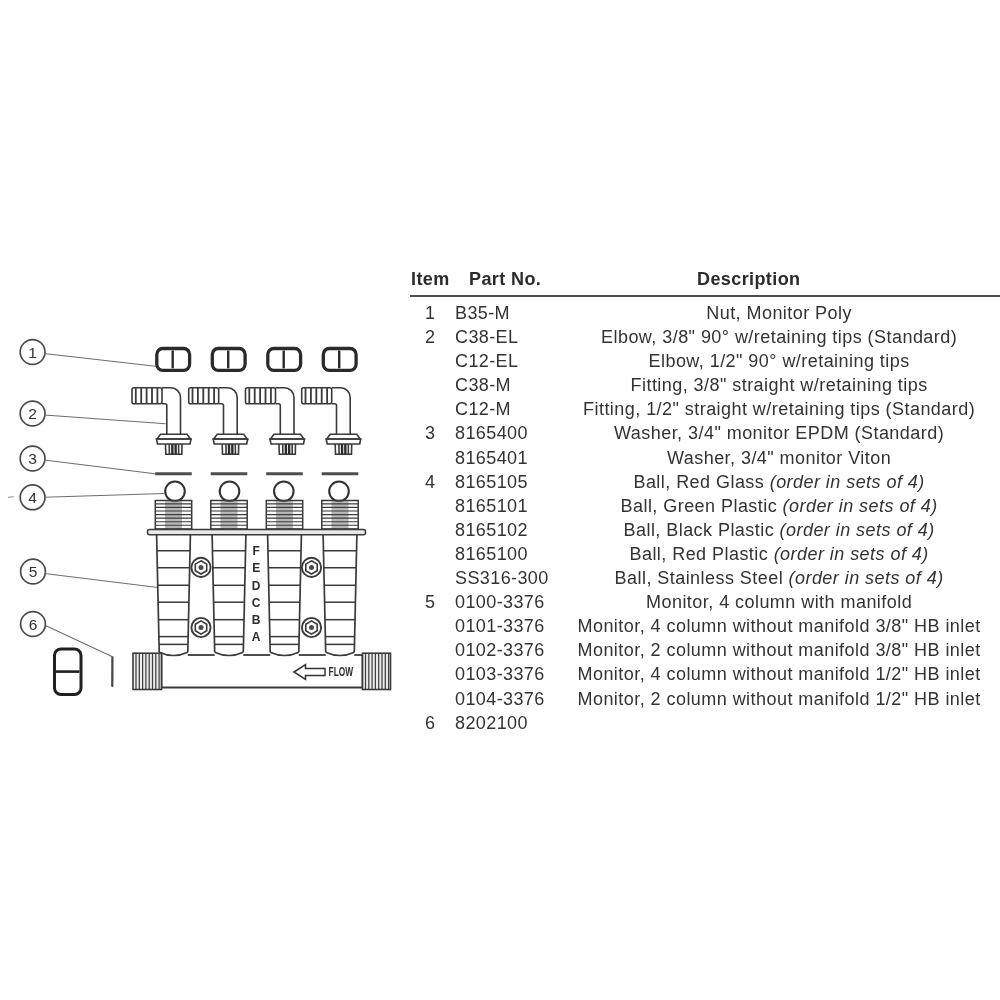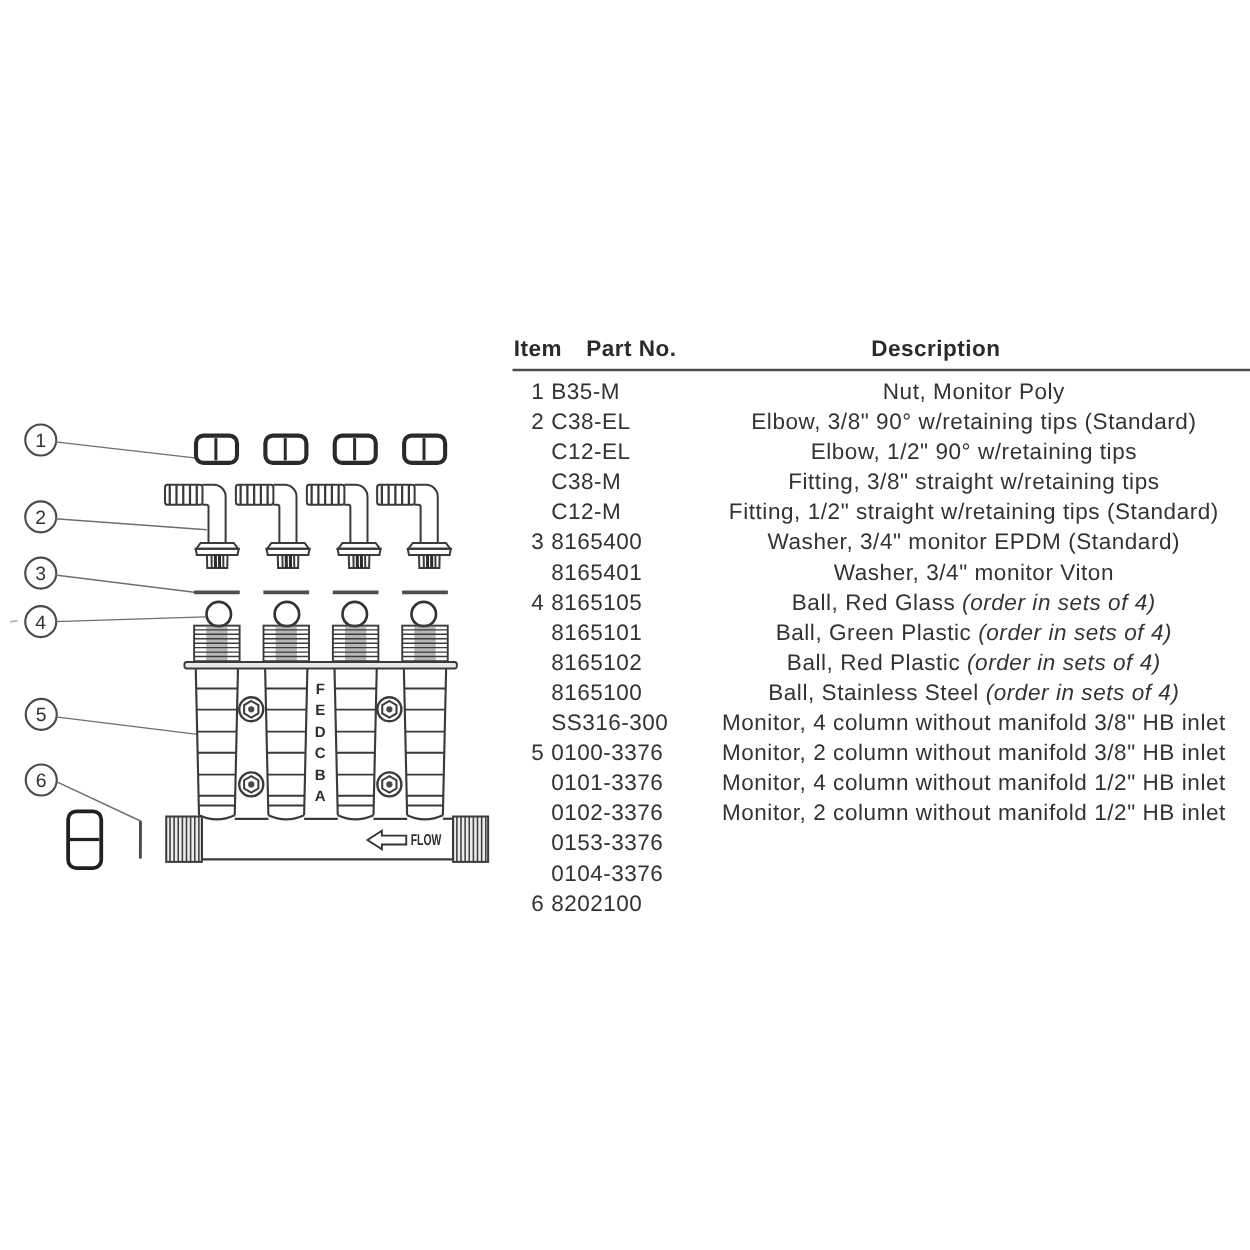--- a/index.html
+++ b/index.html
@@ -3,21 +3,21 @@
 <meta charset="utf-8">
 <style>
 html,body{margin:0;padding:0;background:#fff;}
 #page{position:relative;width:1000px;height:1000px;background:#fff;overflow:hidden;
   font-family:"Liberation Sans",sans-serif;filter:blur(0.5px);}
 svg{position:absolute;left:0;top:0;}
 .col{position:absolute;font-size:18px;line-height:24.1px;color:#333;white-space:nowrap;}
 .hdr{position:absolute;font-size:18px;font-weight:bold;color:#2b2b2b;white-space:nowrap;letter-spacing:0.4px;}
 .rule{position:absolute;left:410px;top:294.5px;width:590px;height:2.6px;background:#4e4e4e;}
 #itemcol{left:410px;top:301px;width:40px;text-align:center;}
-#partcol{left:441px;top:301px;letter-spacing:0.4px;}
+#partcol{left:455px;top:301px;letter-spacing:0.4px;}
 #desccol{left:577.5px;top:301px;letter-spacing:0.45px;text-align:center;}
 .col div{height:24.1px;}
 i{}
 </style>
 </head>
 <body>
 <div id="page">
 
 <div class="hdr" style="left:411px;top:269px;">Item</div>
 <div class="hdr" style="left:469px;top:269px;">Part No.</div>
@@ -54,37 +54,39 @@
 <div>8165400</div>
       <div>8165401</div>
       <div>8165105</div>
       <div>8165101</div>
       <div>8165102</div>
 <div>8165100</div>
       <div>SS316-300</div>
       <div>0100-3376</div>
       <div>0101-3376</div>
       <div>0102-3376</div>
-<div>0153-3376</div>
+<div>0103-3376</div>
       <div>0104-3376</div>
       <div>8202100</div>
 </div>
 
 <div class="col" id="desccol">
 <div>Nut, Monitor Poly</div>
 <div>Elbow, 3/8" 90° w/retaining tips (Standard)</div>
 <div>Elbow, 1/2" 90° w/retaining tips</div>
 <div>Fitting, 3/8" straight w/retaining tips</div>
 <div>Fitting, 1/2" straight w/retaining tips (Standard)</div>
 <div>Washer, 3/4" monitor EPDM (Standard)</div>
 <div>Washer, 3/4" monitor Viton</div>
 <div>Ball, Red Glass <i>(order in sets of 4)</i></div>
 <div>Ball, Green Plastic <i>(order in sets of 4)</i></div>
+<div>Ball, Black Plastic <i>(order in sets of 4)</i></div>
 <div>Ball, Red Plastic <i>(order in sets of 4)</i></div>
 <div>Ball, Stainless Steel <i>(order in sets of 4)</i></div>
+<div>Monitor, 4 column with manifold</div>
 <div>Monitor, 4 column without manifold 3/8" HB inlet</div>
 <div>Monitor, 2 column without manifold 3/8" HB inlet</div>
 <div>Monitor, 4 column without manifold 1/2" HB inlet</div>
 <div>Monitor, 2 column without manifold 1/2" HB inlet</div>
 </div>
 
 <svg width="1000" height="1000" viewBox="0 0 1000 1000" font-family="Liberation Sans, sans-serif">
 <defs>
 <g id="nut" fill="none">
           <rect x="-16.4" y="0" width="32.8" height="21.8" rx="6" stroke="#2a2a2a" stroke-width="3.3"></rect>

